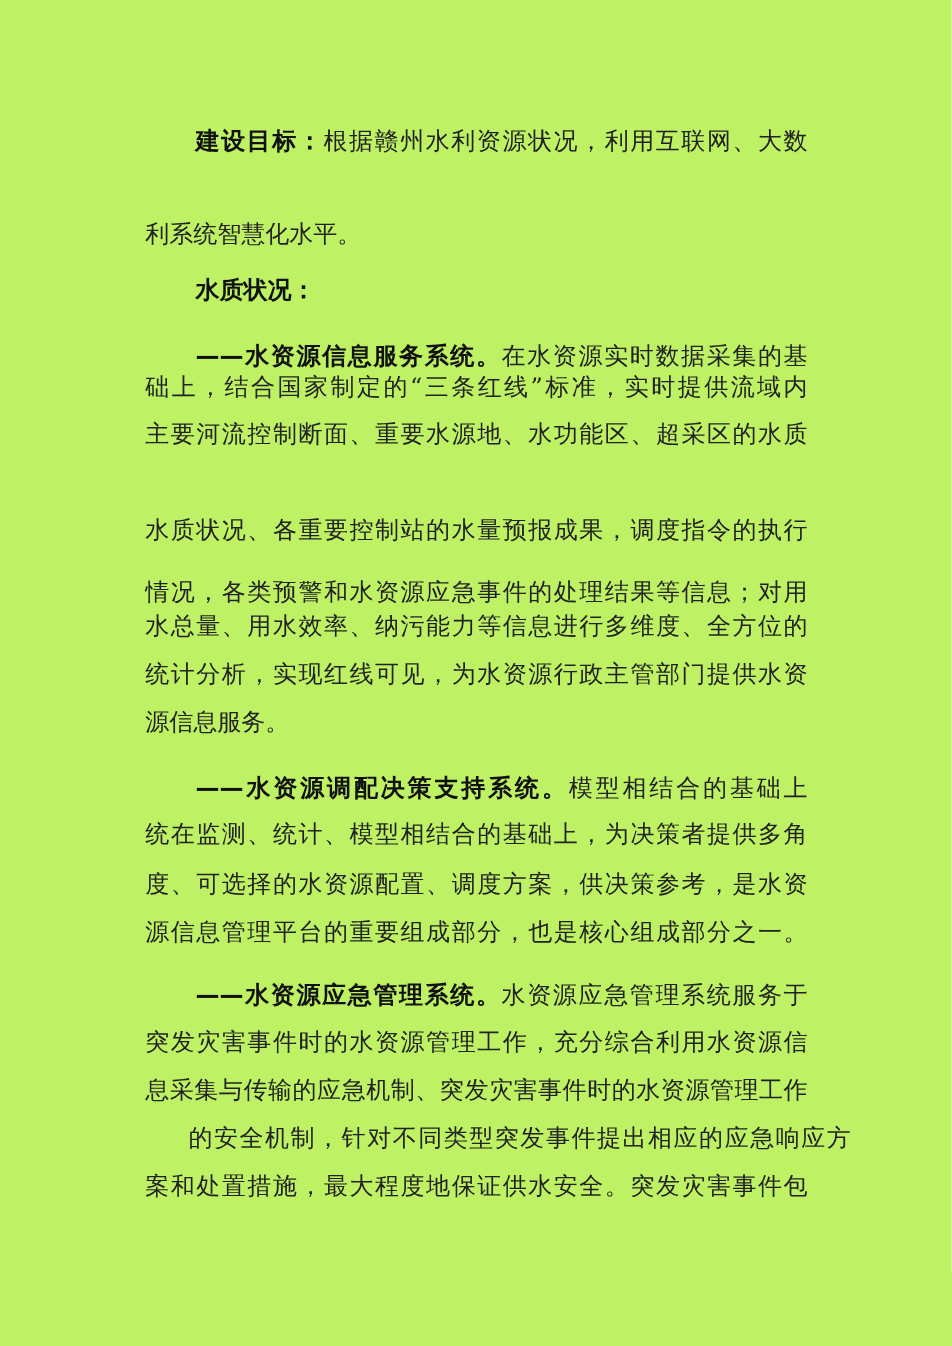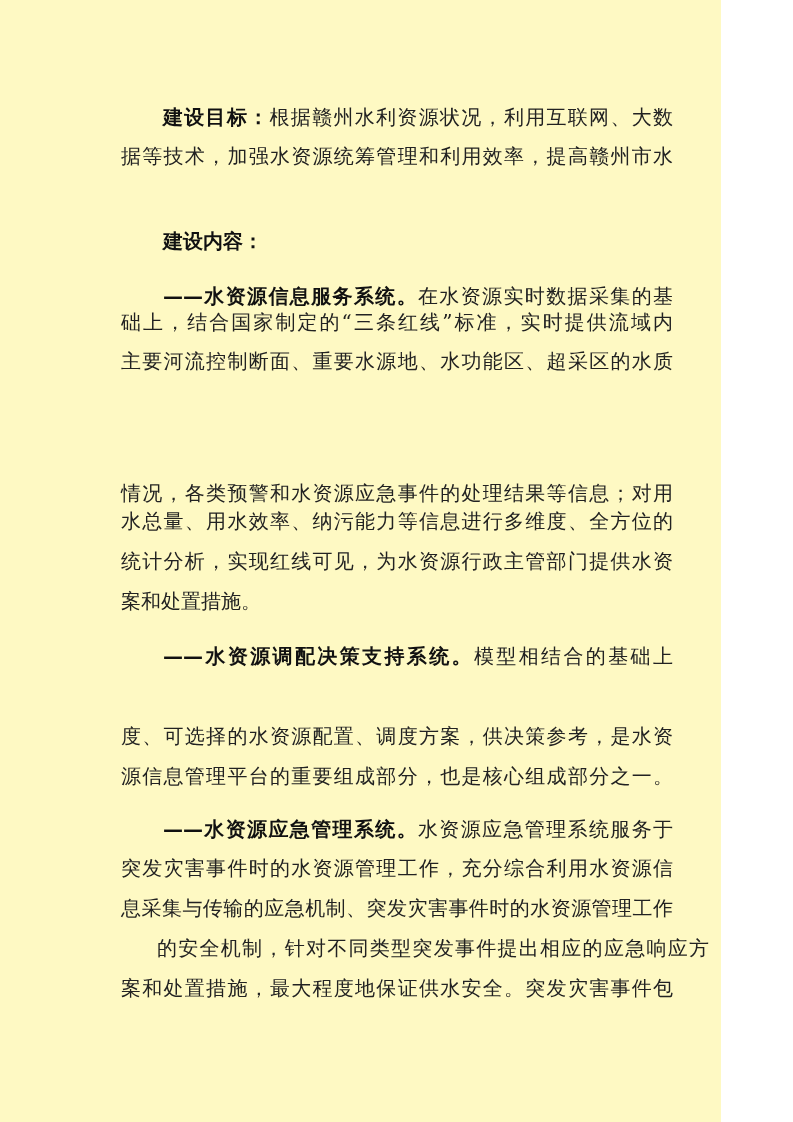--- a/index.html
+++ b/index.html
@@ -1,17 +1,17 @@
 <!DOCTYPE html>
 <html><head>
 <meta charset="utf-8">
 <style>
   html, body { margin: 0; padding: 0; background: #ffffff; }
   body { width: 793px; height: 1122px; position: relative; overflow: hidden; }
-  .page { position: absolute; left: 0; top: 0; width: 721px; height: 1122px; background: #fef9c3; }
+  .page { position: absolute; left: 0; top: 0; width: 793px; height: 1122px; background: #bef264; }
   .line {
     position: absolute;
     left: 121px;
     width: 552px;
     height: 30px;
     line-height: 30px;
     font-family: "DejaVu Serif", "Liberation Serif", serif;
     font-size: 20px;
     color: #222;
     white-space: nowrap;
@@ -24,39 +24,41 @@
   .b { font-family: "DejaVu Sans", "Liberation Sans", sans-serif; font-weight: bold; color: #111; }
 </style>
 </head>
 <body>
 
 <div class="page">
 
   <div class="line indent" style="top:102px;">
     <span class="b">建设目标：</span><span>根据赣州水利资源状况，利用互联网、大数</span>
   </div>
-  <div class="line" style="top:141px;">据等技术，加强水资源统筹管理和利用效率，提高赣州市水</div>
+  <div class="line last" style="top:180px;">利系统智慧化水平。</div>
 
   <div class="line indent last" style="top:226px;">
-    <span class="b">建设内容：</span>
+    <span class="b">水质状况：</span>
   </div>
 
   <div class="line indent" style="top:268px;margin-top:13px;">
     <span class="b">——水资源信息服务系统。</span><span>在水资源实时数据采集的基</span>
   </div>
   <div class="line" style="top:307px;">础上，结合国家制定的“三条红线”标准，实时提供流域内</div>
   <div class="line" style="top:346px;">主要河流控制断面、重要水源地、水功能区、超采区的水质</div>
+  <div class="line" style="top:426px;">水质状况、各重要控制站的水量预报成果，调度指令的执行</div>
   <div class="line" style="top:466px;margin-top:12px;">情况，各类预警和水资源应急事件的处理结果等信息；对用</div>
   <div class="line" style="top:506px;">水总量、用水效率、纳污能力等信息进行多维度、全方位的</div>
   <div class="line" style="top:546px;">统计分析，实现红线可见，为水资源行政主管部门提供水资</div>
-  <div class="line last" style="top:586px;">案和处置措施。</div>
+  <div class="line last" style="top:586px;">源信息服务。</div>
 
   <div class="line indent" style="top:641px;">
     <span class="b">——水资源调配决策支持系统。</span><span>模型相结合的基础上</span>
   </div>
+  <div class="line" style="top:680px;">统在监测、统计、模型相结合的基础上，为决策者提供多角</div>
   <div class="line" style="top:761px;">源信息管理平台的重要组成部分，也是核心组成部分之一。</div>
   <div class="line" style="top:721px;">度、可选择的水资源配置、调度方案，供决策参考，是水资</div>
 
   <div class="line indent" style="top:814px;">
     <span class="b">——水资源应急管理系统。</span><span>水资源应急管理系统服务于</span>
   </div>
   <div class="line" style="top:853px;">突发灾害事件时的水资源管理工作，充分综合利用水资源信</div>
   <div class="line" style="top:893px;">息采集与传输的应急机制、突发灾害事件时的水资源管理工作</div>
   <div class="line" style="top:933px;margin-left:36px;">的安全机制，针对不同类型突发事件提出相应的应急响应方</div>
   <div class="line" style="top:973px;">案和处置措施，最大程度地保证供水安全。突发灾害事件包</div>

